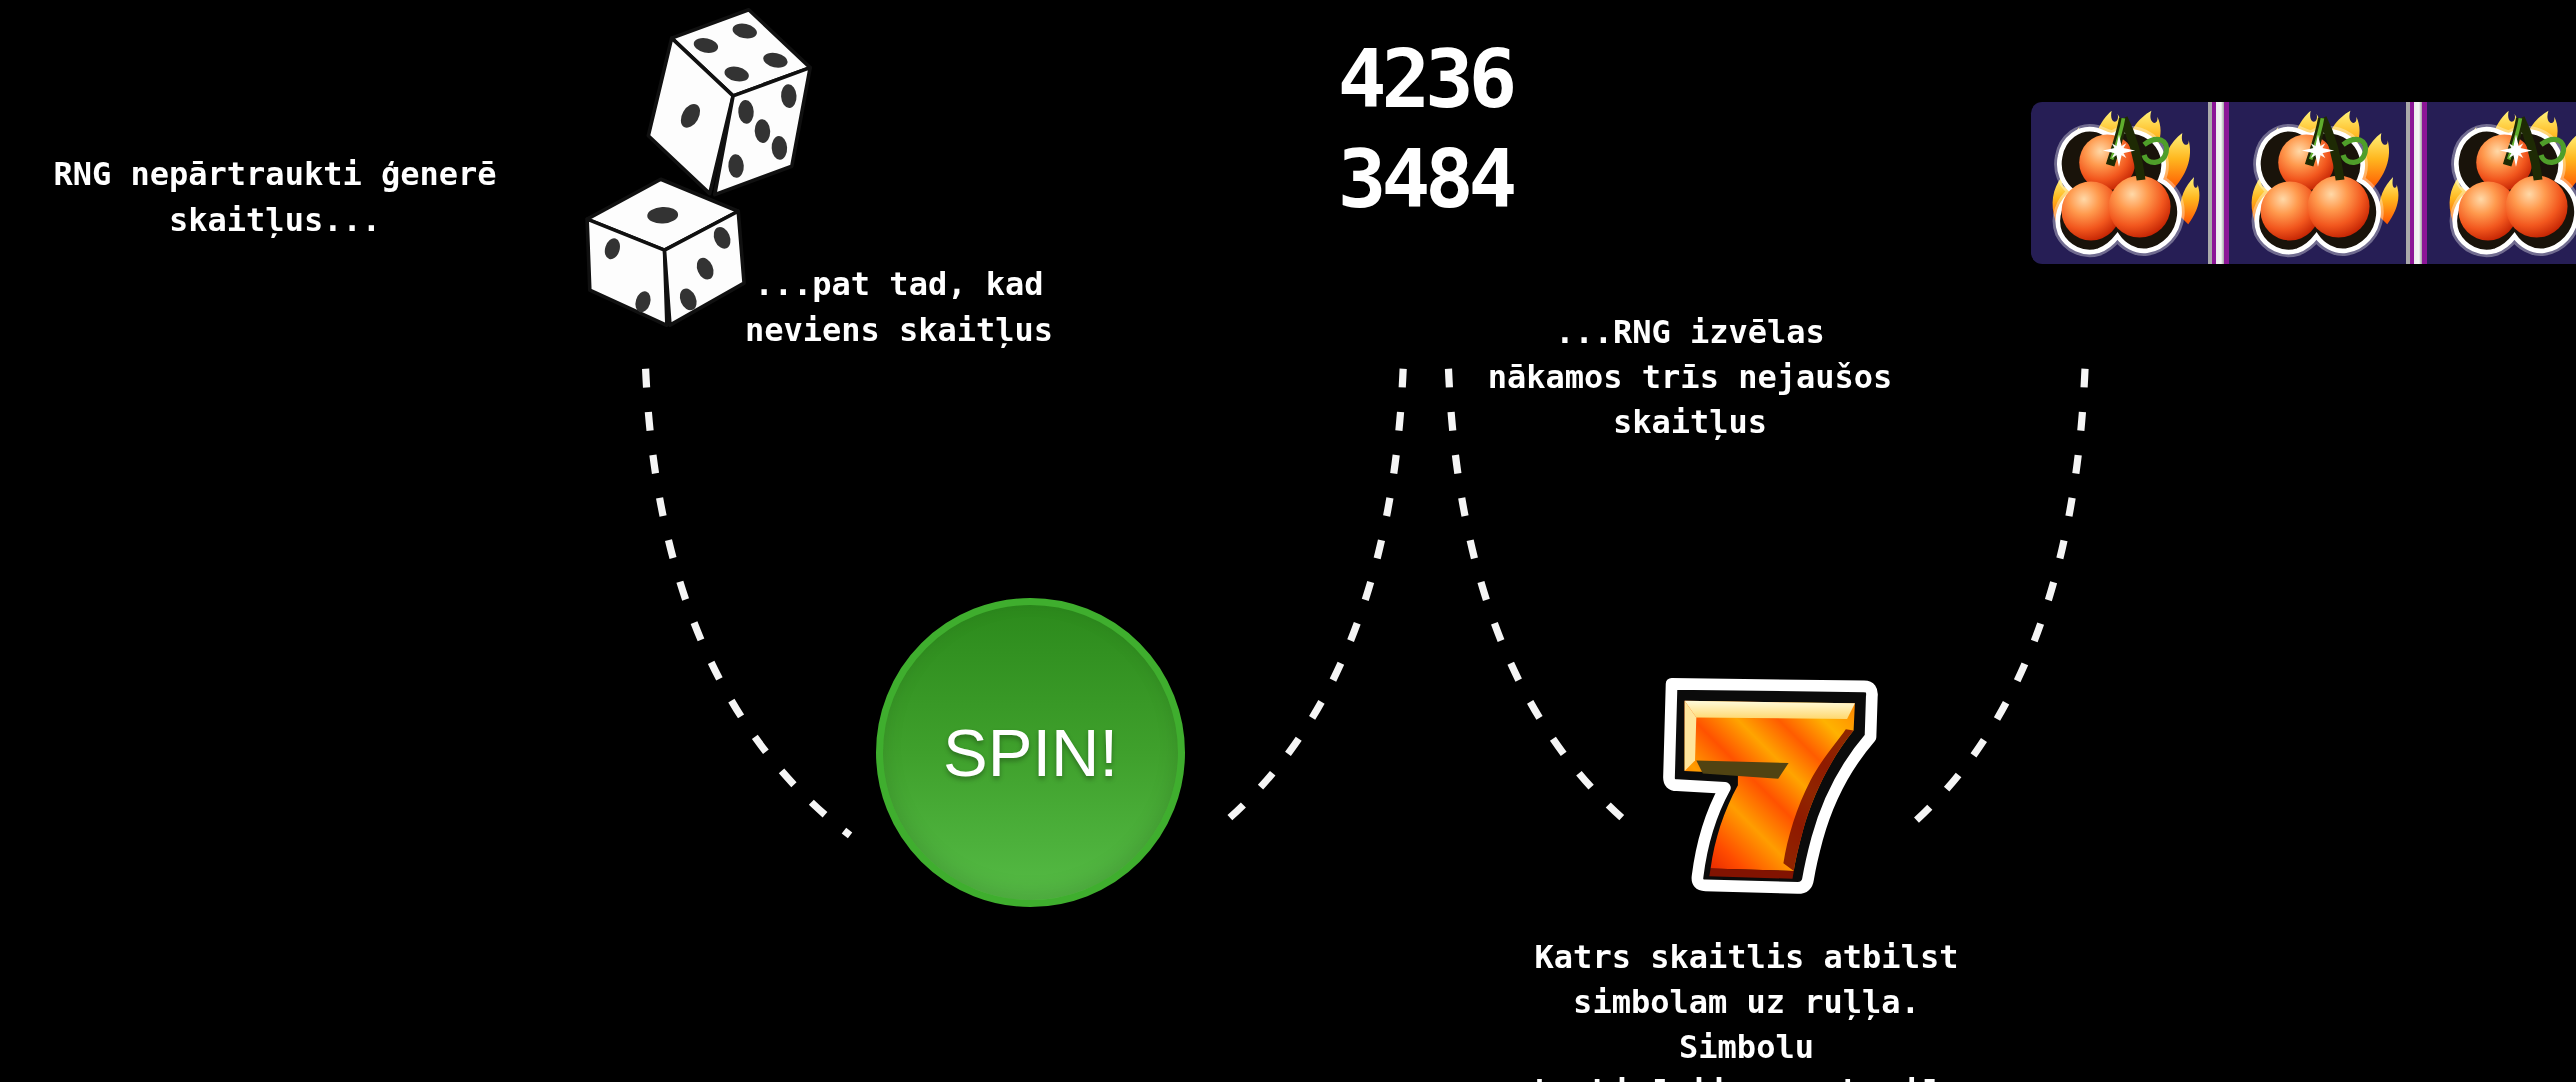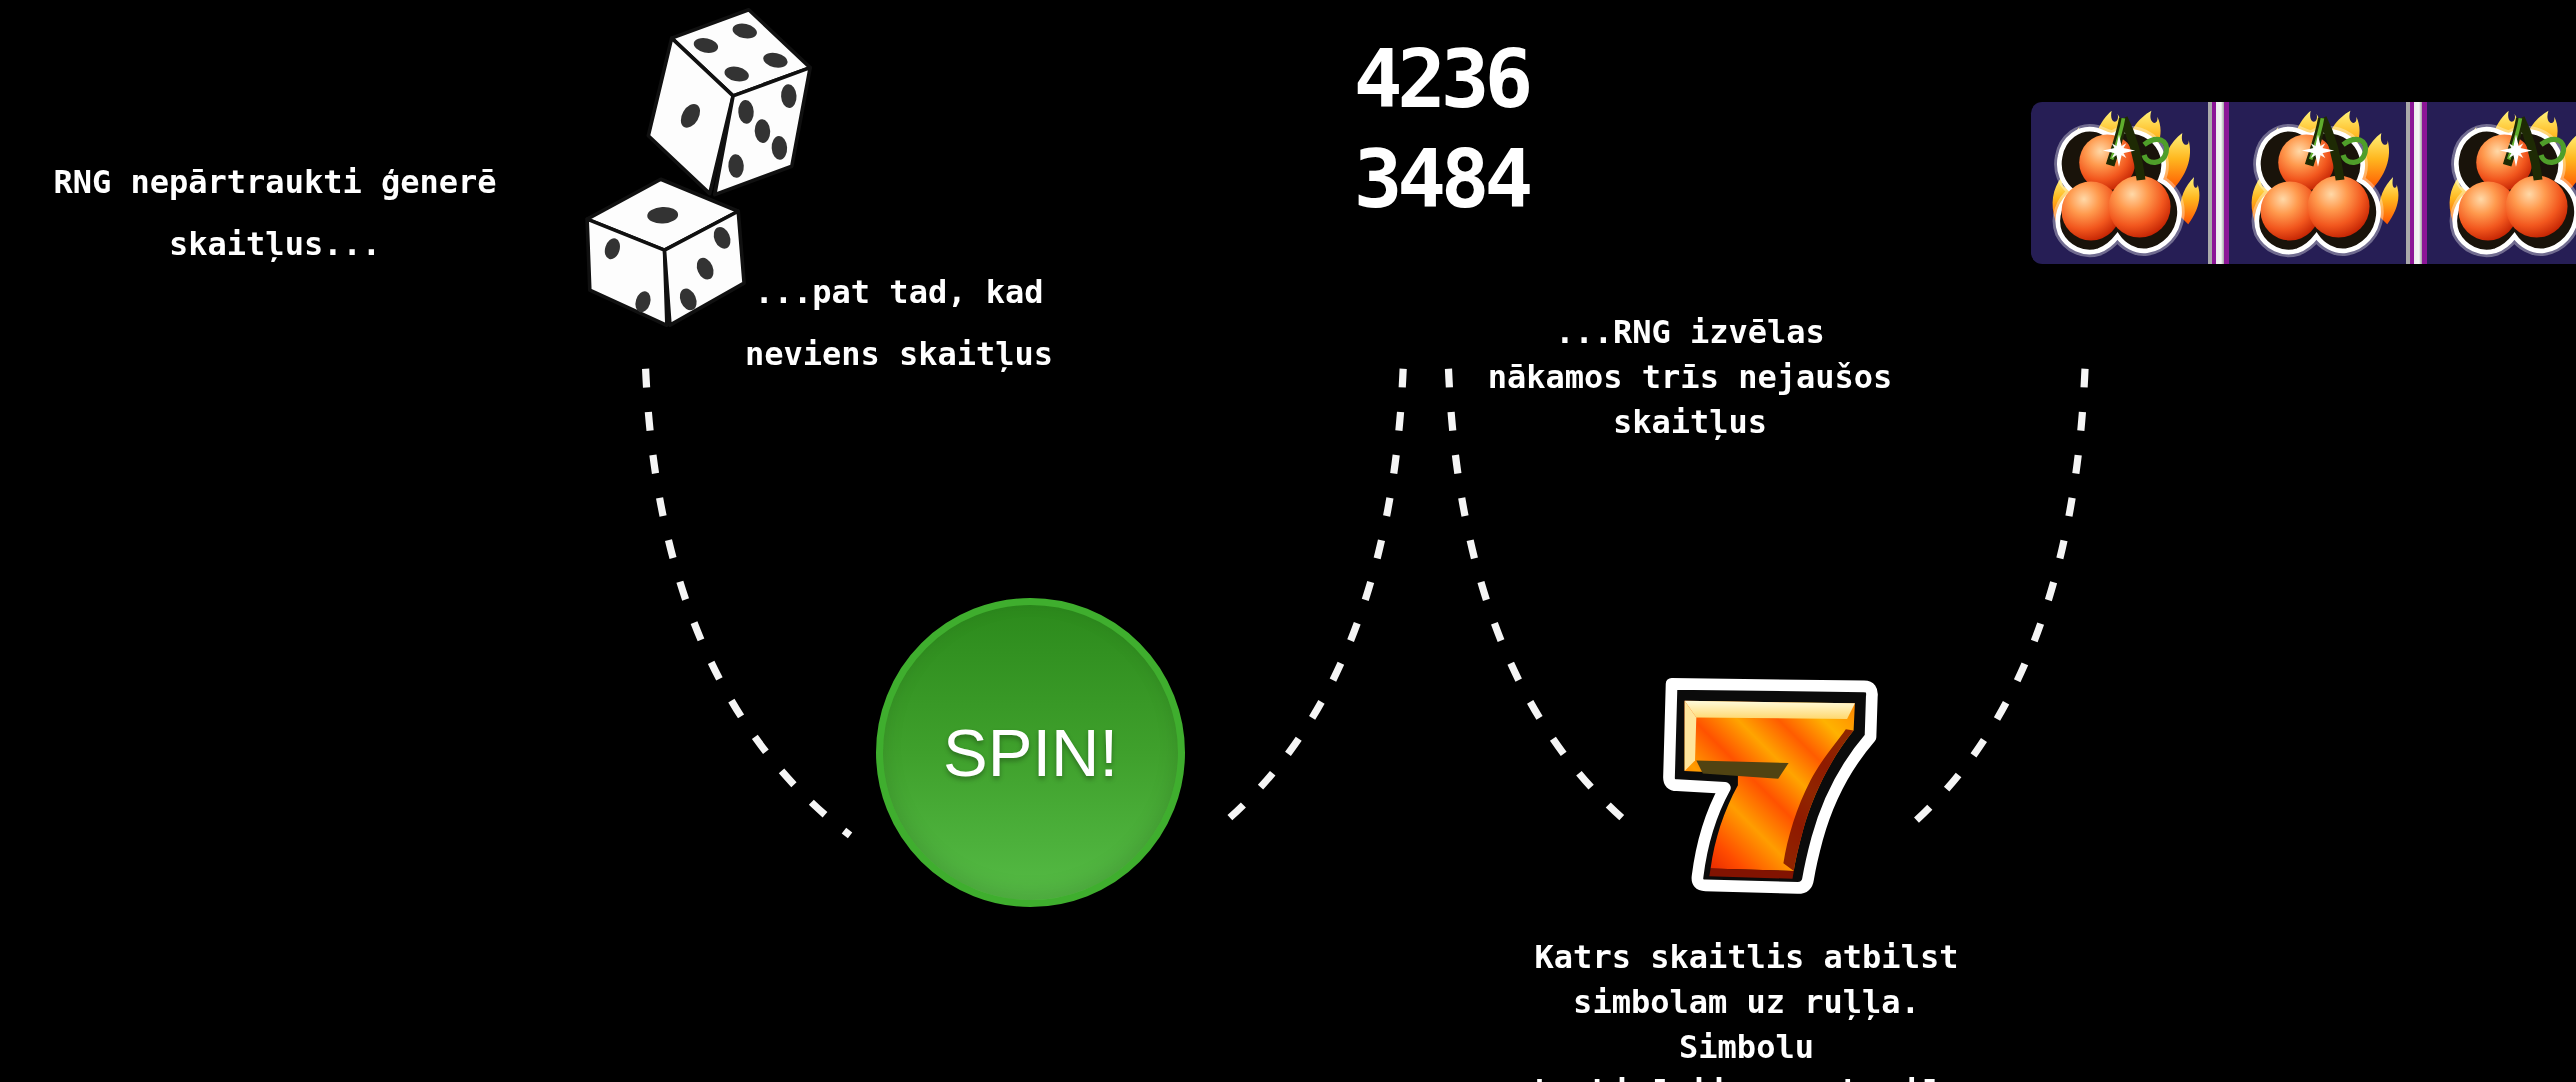--- a/index.html
+++ b/index.html
@@ -1,26 +1,26 @@
 <!DOCTYPE html>
 <html style="font-size:8.2px"><head>
 <meta charset="utf-8">
 <style>
   html,body{margin:0;padding:0;background:#000;}
   #canvas{position:relative;width:2761px;height:1082px;background:#000;overflow:hidden;
           font-family:"DejaVu Sans Mono",monospace;}
-  .caption{position:absolute;color:#fff;font-weight:700;font-size:32px;line-height:62px;
+  .caption{position:absolute;color:#fff;font-weight:700;font-size:32px;line-height:46px;
            text-align:center;white-space:pre-line;}
   #lbl-generate{left:33px;top:151px;width:484px;}
   #lbl-idle{left:667px;top:261px;width:464px;}
   #lbl-select{left:1448px;top:310px;width:484px;line-height:45px;}
   #lbl-spin-caption{left:793px;top:936px;width:479px;}
   #lbl-mapping{left:1499px;top:935px;width:495px;line-height:45px;}
   #numbers{position:absolute;left:1322px;top:29px;width:206px;color:#fff;font-weight:700;
-           font-size:81px;line-height:100px;text-align:right;letter-spacing:-5.2px;}
+           font-size:81px;line-height:100px;text-align:center;letter-spacing:-5.2px;}
   #dice{position:absolute;left:559px;top:0px;width:273px;height:332px;}
   #curves{position:absolute;left:0;top:0;width:2761px;height:1082px;}
   #reels{position:absolute;left:2031px;top:102px;width:573px;height:162px;background:#261e55;
          border-radius:11.3px;display:flex;flex-direction:row;align-items:stretch;overflow:hidden;}
   .reel-cell{flex:1 1 0;display:flex;align-items:center;justify-content:center;}
   .reel-divider{width:21.6px;flex:0 0 21.6px;
       background:linear-gradient(90deg,#aaaaaa 0%,#aaaaaa 20%,#8c1697 20%,#8c1697 40%,
                  #ededed 40%,#f5f5f5 62%,#9a9a9a 78%,#8c1697 78%,#8c1697 100%);}
   #spin-btn{position:absolute;left:876px;top:598px;width:309px;height:309px;border-radius:50%;
        border:7.2px solid #3fae2e;box-sizing:border-box;cursor:pointer;

